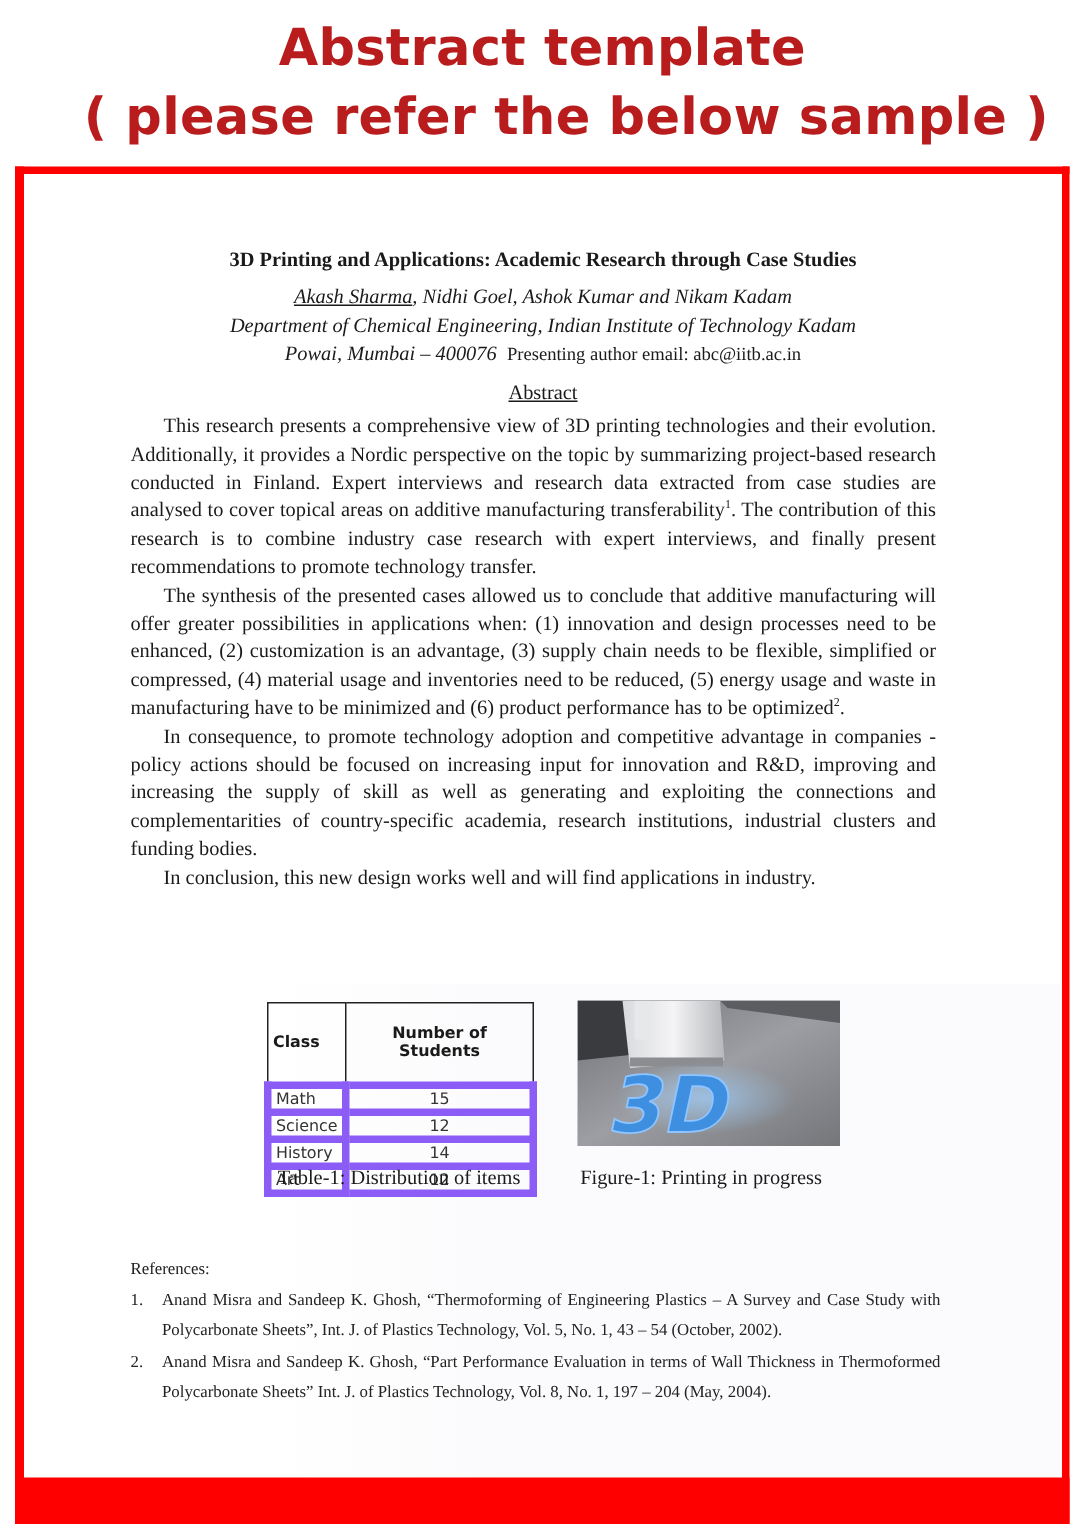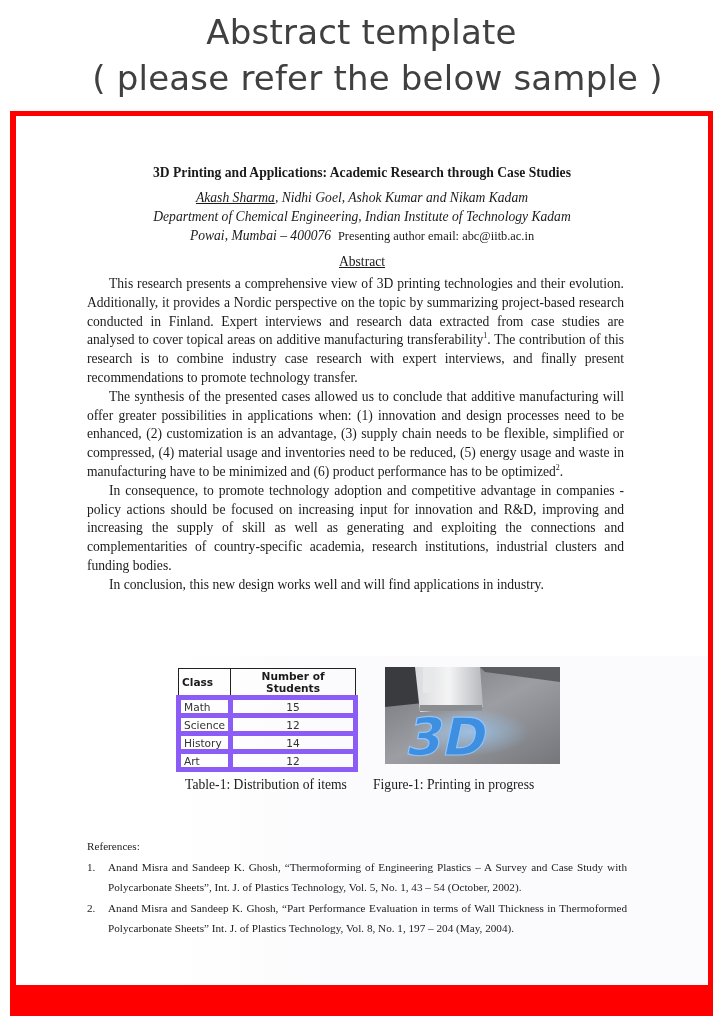--- a/index.html
+++ b/index.html
@@ -1,19 +1,19 @@
 <!DOCTYPE html>
 <html><head>
 <meta charset="utf-8">
 <style>
   * { box-sizing: border-box; margin: 0; padding: 0; }
   html, body { width: 723px; height: 1016px; background: #ffffff; overflow: hidden; }
   body { position: relative; font-family: "Liberation Serif", serif; color: #1a1a1a; }
 
-  .banner { position: absolute; left: 0; top: 0; width: 723px; height: 112px; text-align: center; color: #404040; font-family: "DejaVu Sans", sans-serif; font-weight: 400; }
+  .banner { position: absolute; left: 0; top: 0; width: 723px; height: 112px; text-align: center; color: #b91c1c; font-family: "DejaVu Sans", sans-serif; font-weight: 700; }
   .banner .l1 { position: absolute; left: 0; right: 0; top: 10px; font-size: 34px; line-height: 44px; letter-spacing: 0.2px; }
   .banner .l2 { position: absolute; left: 0; right: 14px; top: 56px; font-size: 34px; line-height: 44px; letter-spacing: 0.2px; padding-left: 46px; }
 
   .frame { position: absolute; left: 10px; top: 111px; width: 703px; height: 905px; border-top: 5px solid #ff0000; border-left: 6px solid #ff0000; border-right: 5px solid #ff0000; }
   .frame-bottom { position: absolute; left: 10px; top: 985px; width: 703px; height: 31px; background: #ff0000; }
 
   .page { position: absolute; left: 16px; top: 116px; width: 692px; height: 869px; background: #ffffff; }
   .page .shade { position: absolute; left: 160px; top: 540px; width: 532px; height: 329px; background: linear-gradient(90deg, rgba(250,250,252,0) 0%, #fbfbfd 30%, #fbfbfd 100%); }
 
   .title { position: absolute; left: 0; width: 692px; top: 48px; text-align: center; font-weight: bold; font-size: 13.6px; line-height: 18px; }
@@ -24,28 +24,28 @@
   .addr .it { font-style: italic; }
   .addr .email { font-size: 12.4px; }
   .abs-head { position: absolute; left: 0; width: 692px; top: 136px; text-align: center; font-size: 13.6px; line-height: 19px; text-decoration: underline; }
 
   .body { position: absolute; left: 71px; top: 159px; width: 537px; font-size: 13.6px; line-height: 18.8px; text-align: justify; }
   .body p { text-indent: 22px; }
   .body sup { font-size: 8px; line-height: 0; }
 
   .table-wrap { position: absolute; left: 160px; top: 552px; width: 182px; }
   table.data { border-collapse: collapse; font-family: "DejaVu Sans", sans-serif; font-size: 10.6px; width: 182px; border: 1.5px solid #222; }
-  table.data th { font-weight: bold; text-align: left; padding: 1px 3px; height: 18px; border: 1px solid #222; border-bottom: 2px solid #222; }
+  table.data th { font-weight: bold; text-align: left; padding: 14px 3px; height: 18px; border: 1px solid #222; border-bottom: 2px solid #222; }
   table.data th.num { text-align: center; }
   table.data td { padding: 0 3px; height: 18px; border: 5px solid #8b5cf6; color: #333; }
   table.data td.num { text-align: center; }
   .tcap { position: absolute; left: 155px; top: 660px; width: 190px; text-align: center; font-size: 13.6px; line-height: 18px; }
 
   .figure { position: absolute; left: 369px; top: 551px; width: 175px; height: 97px; overflow: hidden; background: linear-gradient(160deg, #8d8f93 0%, #a5a7ab 40%, #7f8185 100%); }
-  .fcap { position: absolute; left: 357px; top: 660px; width: 190px; text-align: left; font-size: 13.6px; line-height: 18px; }
+  .fcap { position: absolute; left: 342px; top: 660px; width: 190px; text-align: right; font-size: 13.6px; line-height: 18px; }
 
   .refs { position: absolute; left: 71px; top: 700px; width: 540px; font-size: 11.2px; line-height: 20.5px; color: #222; }
   .refs .rh { margin-bottom: 0px; margin-top: 20px; }
   .refs ol { list-style: none; }
   .refs li { position: relative; padding-left: 21px; text-align: justify; }
   .refs li .n { position: absolute; left: 0; top: 0; }
   .refs li .it { }
 </style>
 </head>
 <body>

